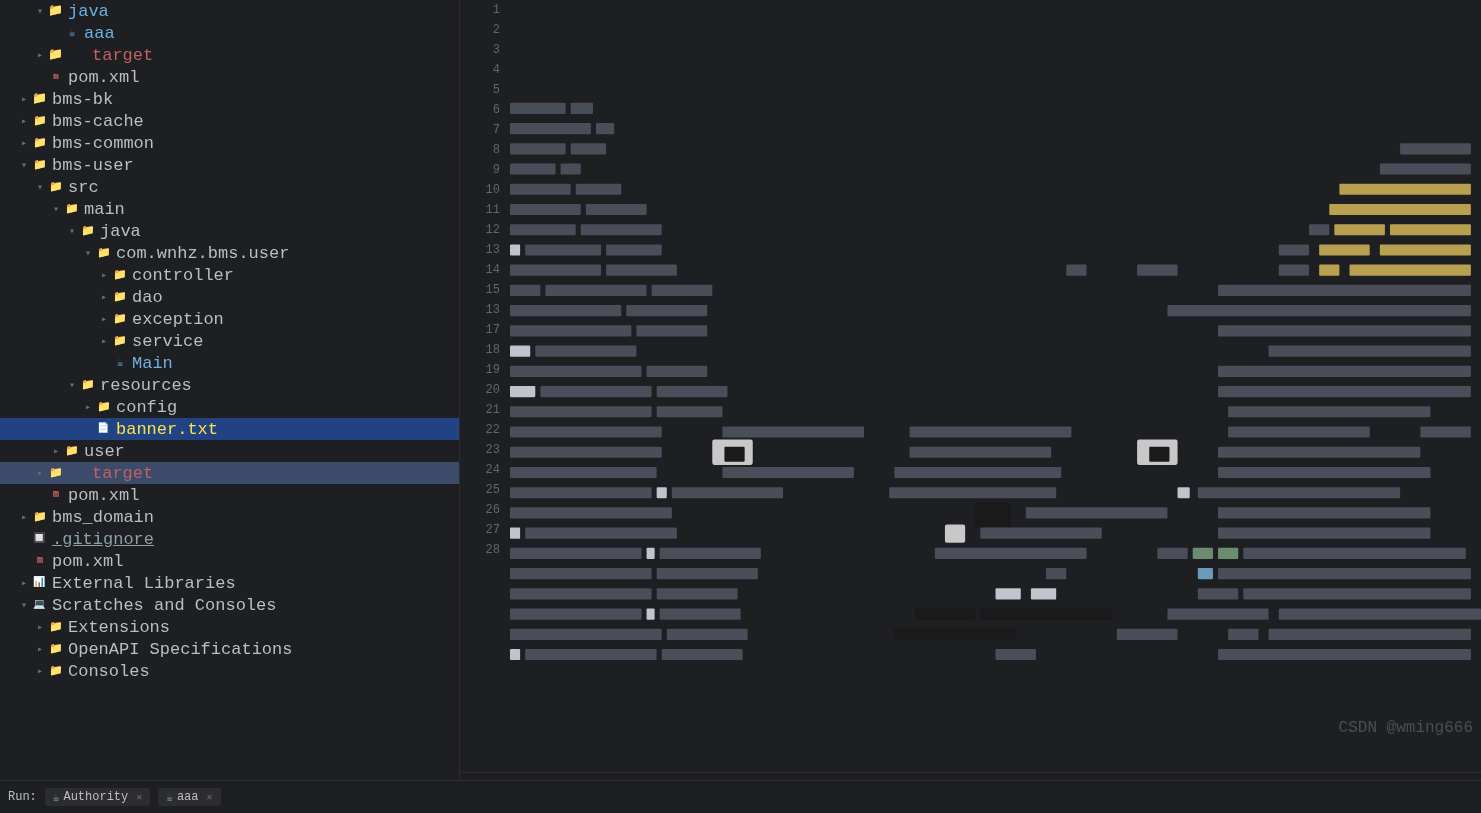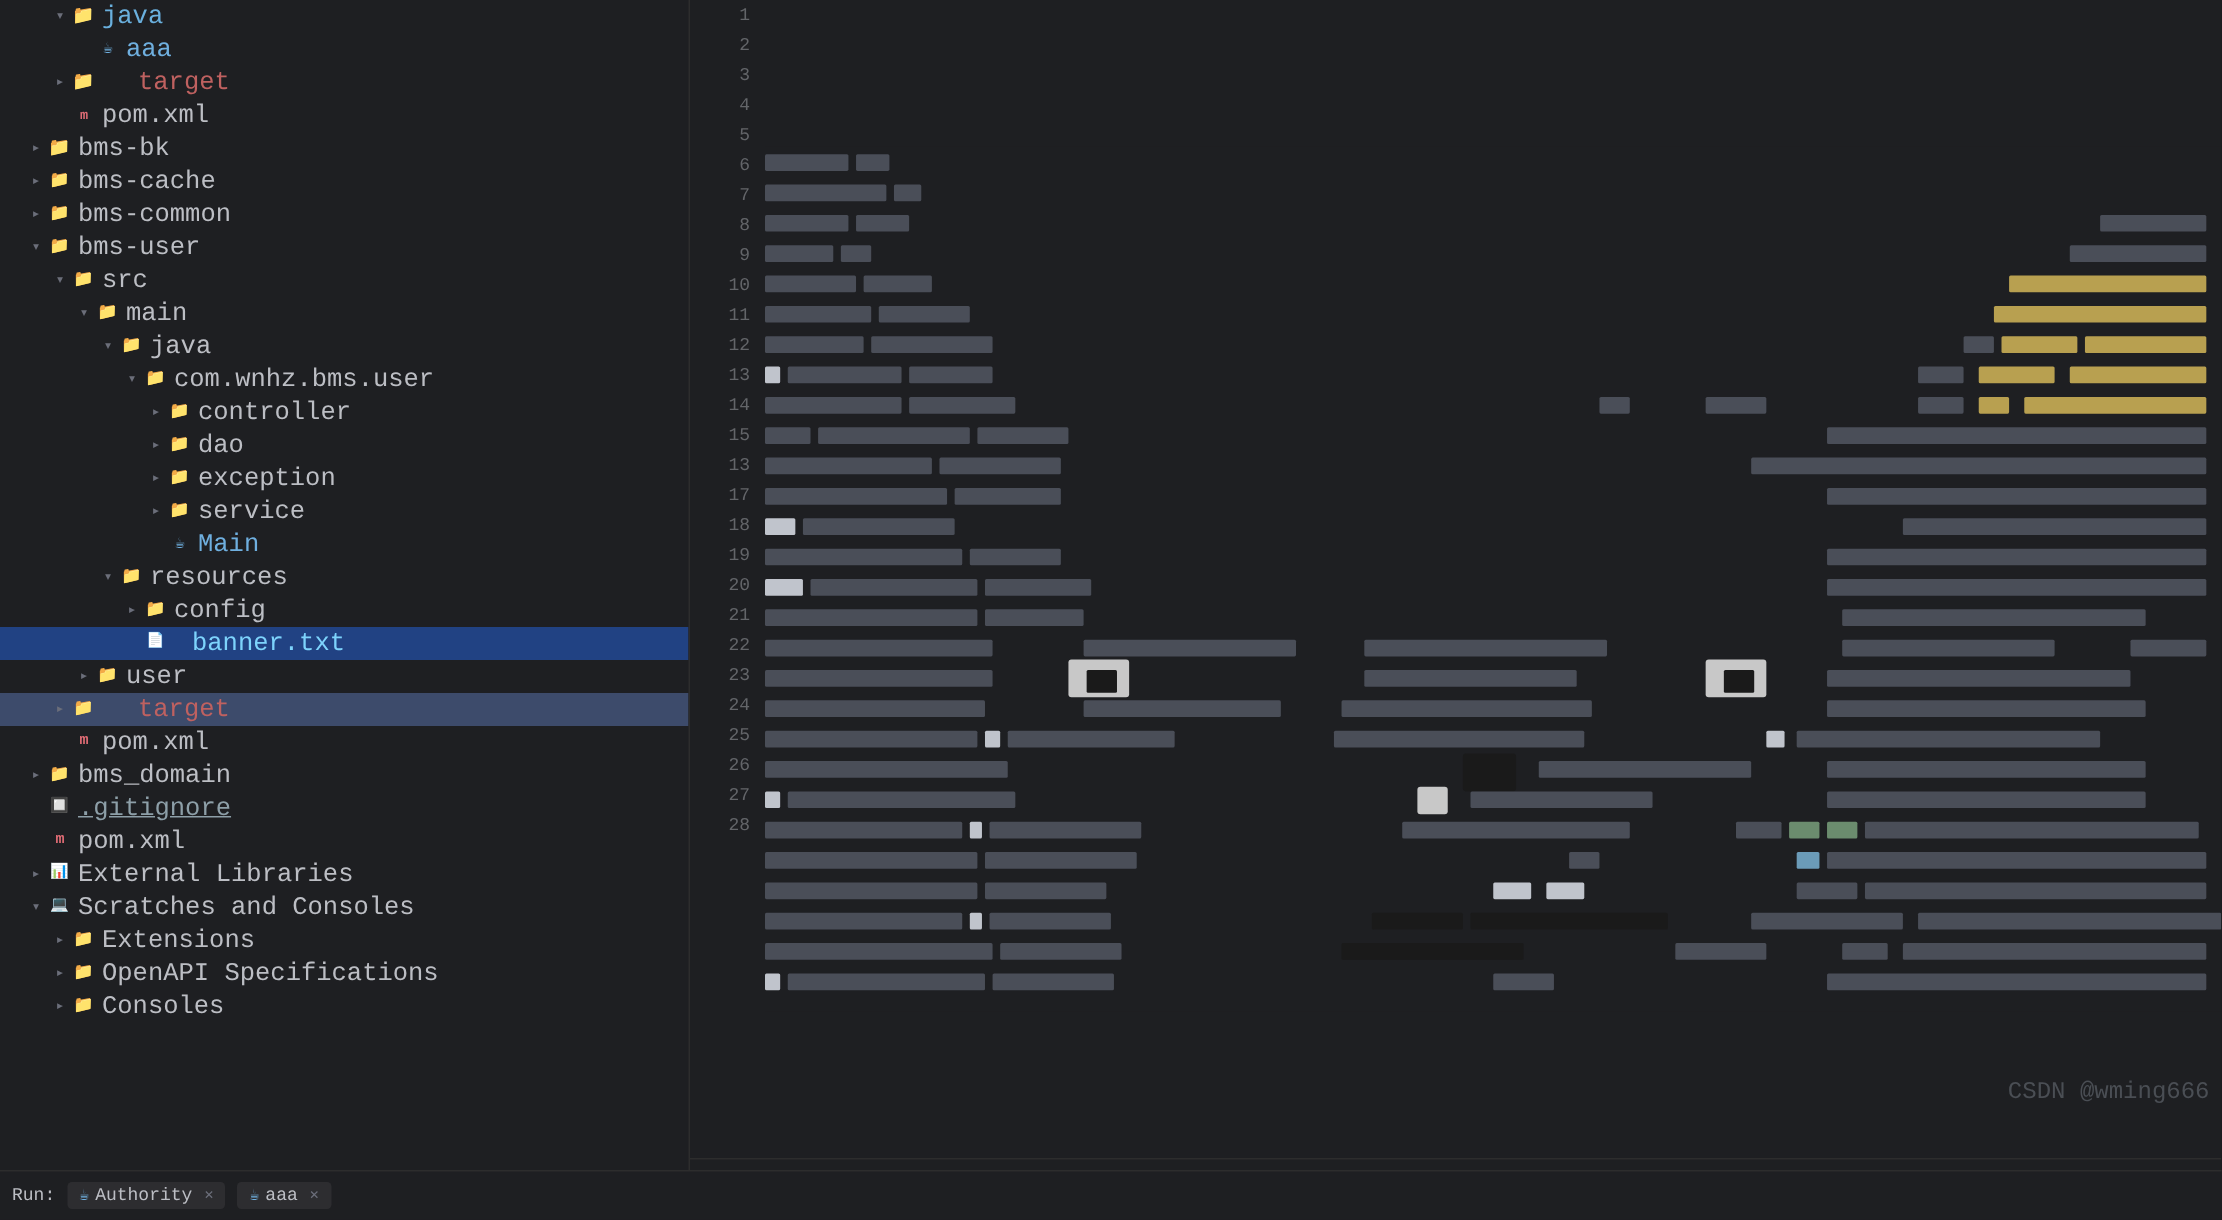--- a/index.html
+++ b/index.html
@@ -290,21 +290,21 @@
         <span class="indent" style="width:80px"></span>
         <span class="arrow collapsed"></span>
         <span class="icon" style="color:#c9a227;">📁</span>
         <span class="label">config</span>
       </div>
 
       <div class="tree-item selected">
         <span class="indent" style="width:80px"></span>
         <span class="arrow leaf"></span>
         <span class="icon" style="color:#bcbec4; font-size:10px;">📄</span>
-        <span class="label" style="color:#7dd3fc;margin-left:12px;">banner.txt</span>
+        <span class="label" style="color:#fde047;">banner.txt</span>
       </div>
 
       <div class="tree-item">
         <span class="indent" style="width:48px"></span>
         <span class="arrow collapsed"></span>
         <span class="icon" style="color:#c9a227;">📁</span>
         <span class="label">user</span>
       </div>
 
       <div class="tree-item selected-dark">

